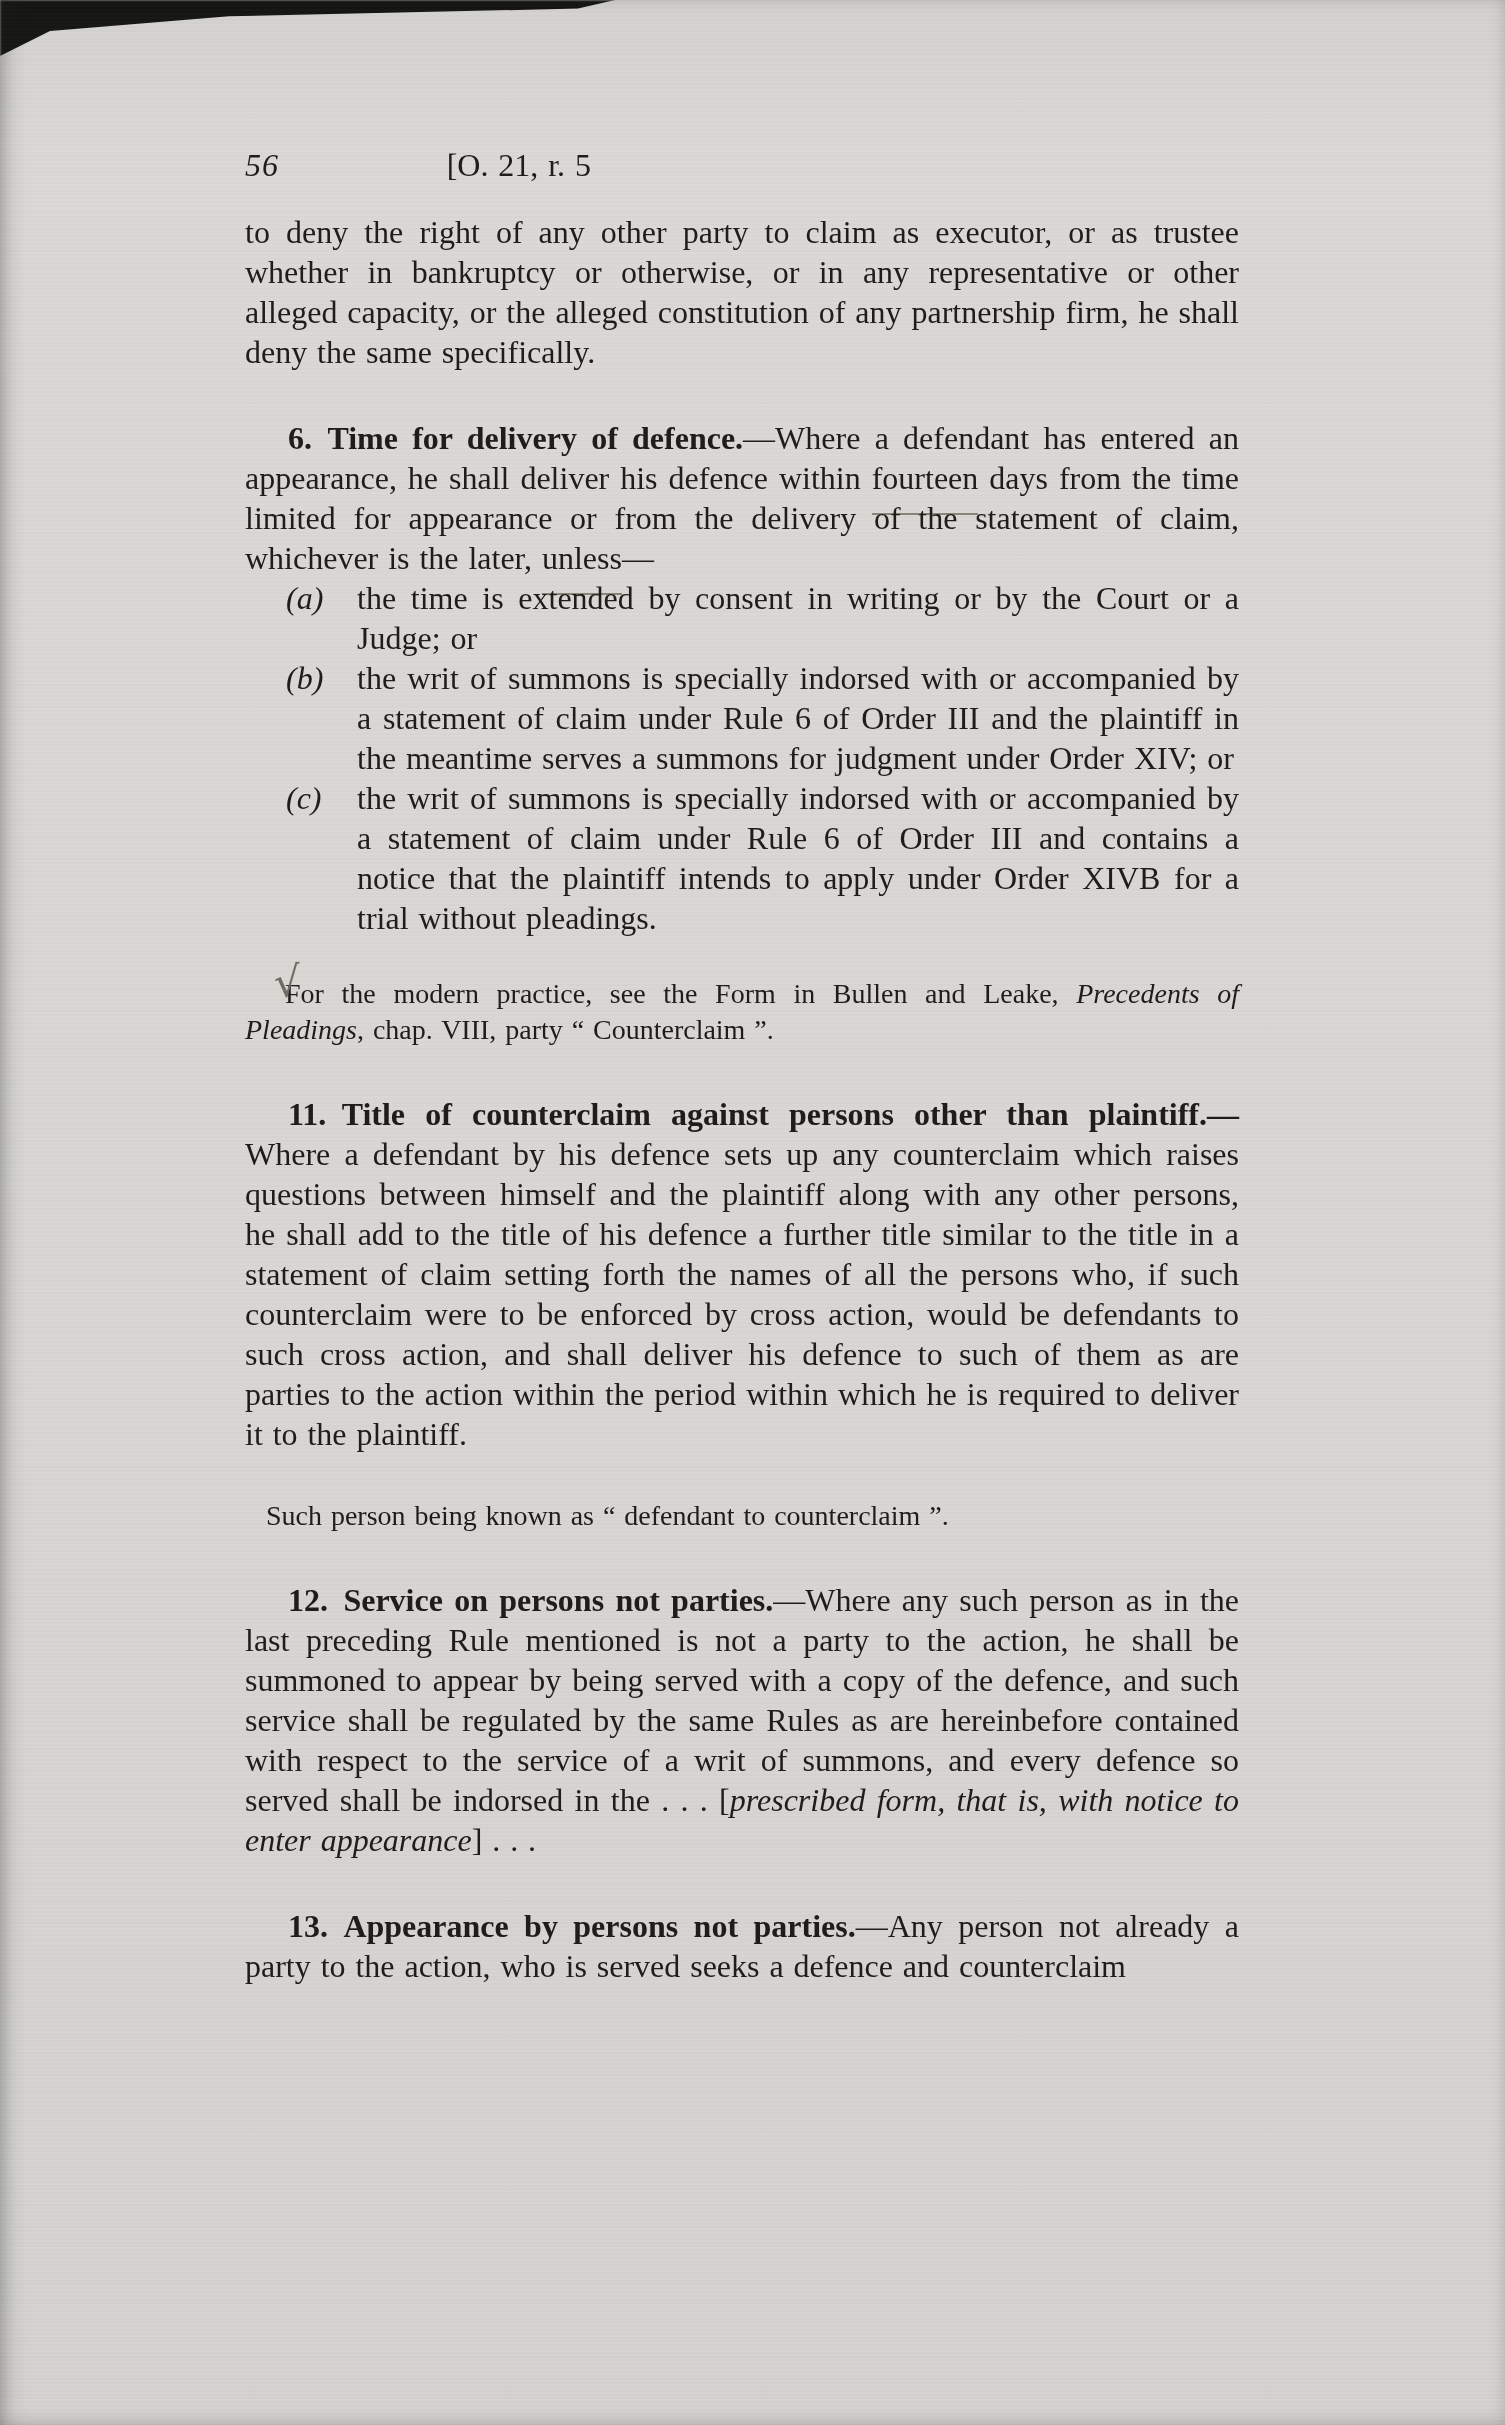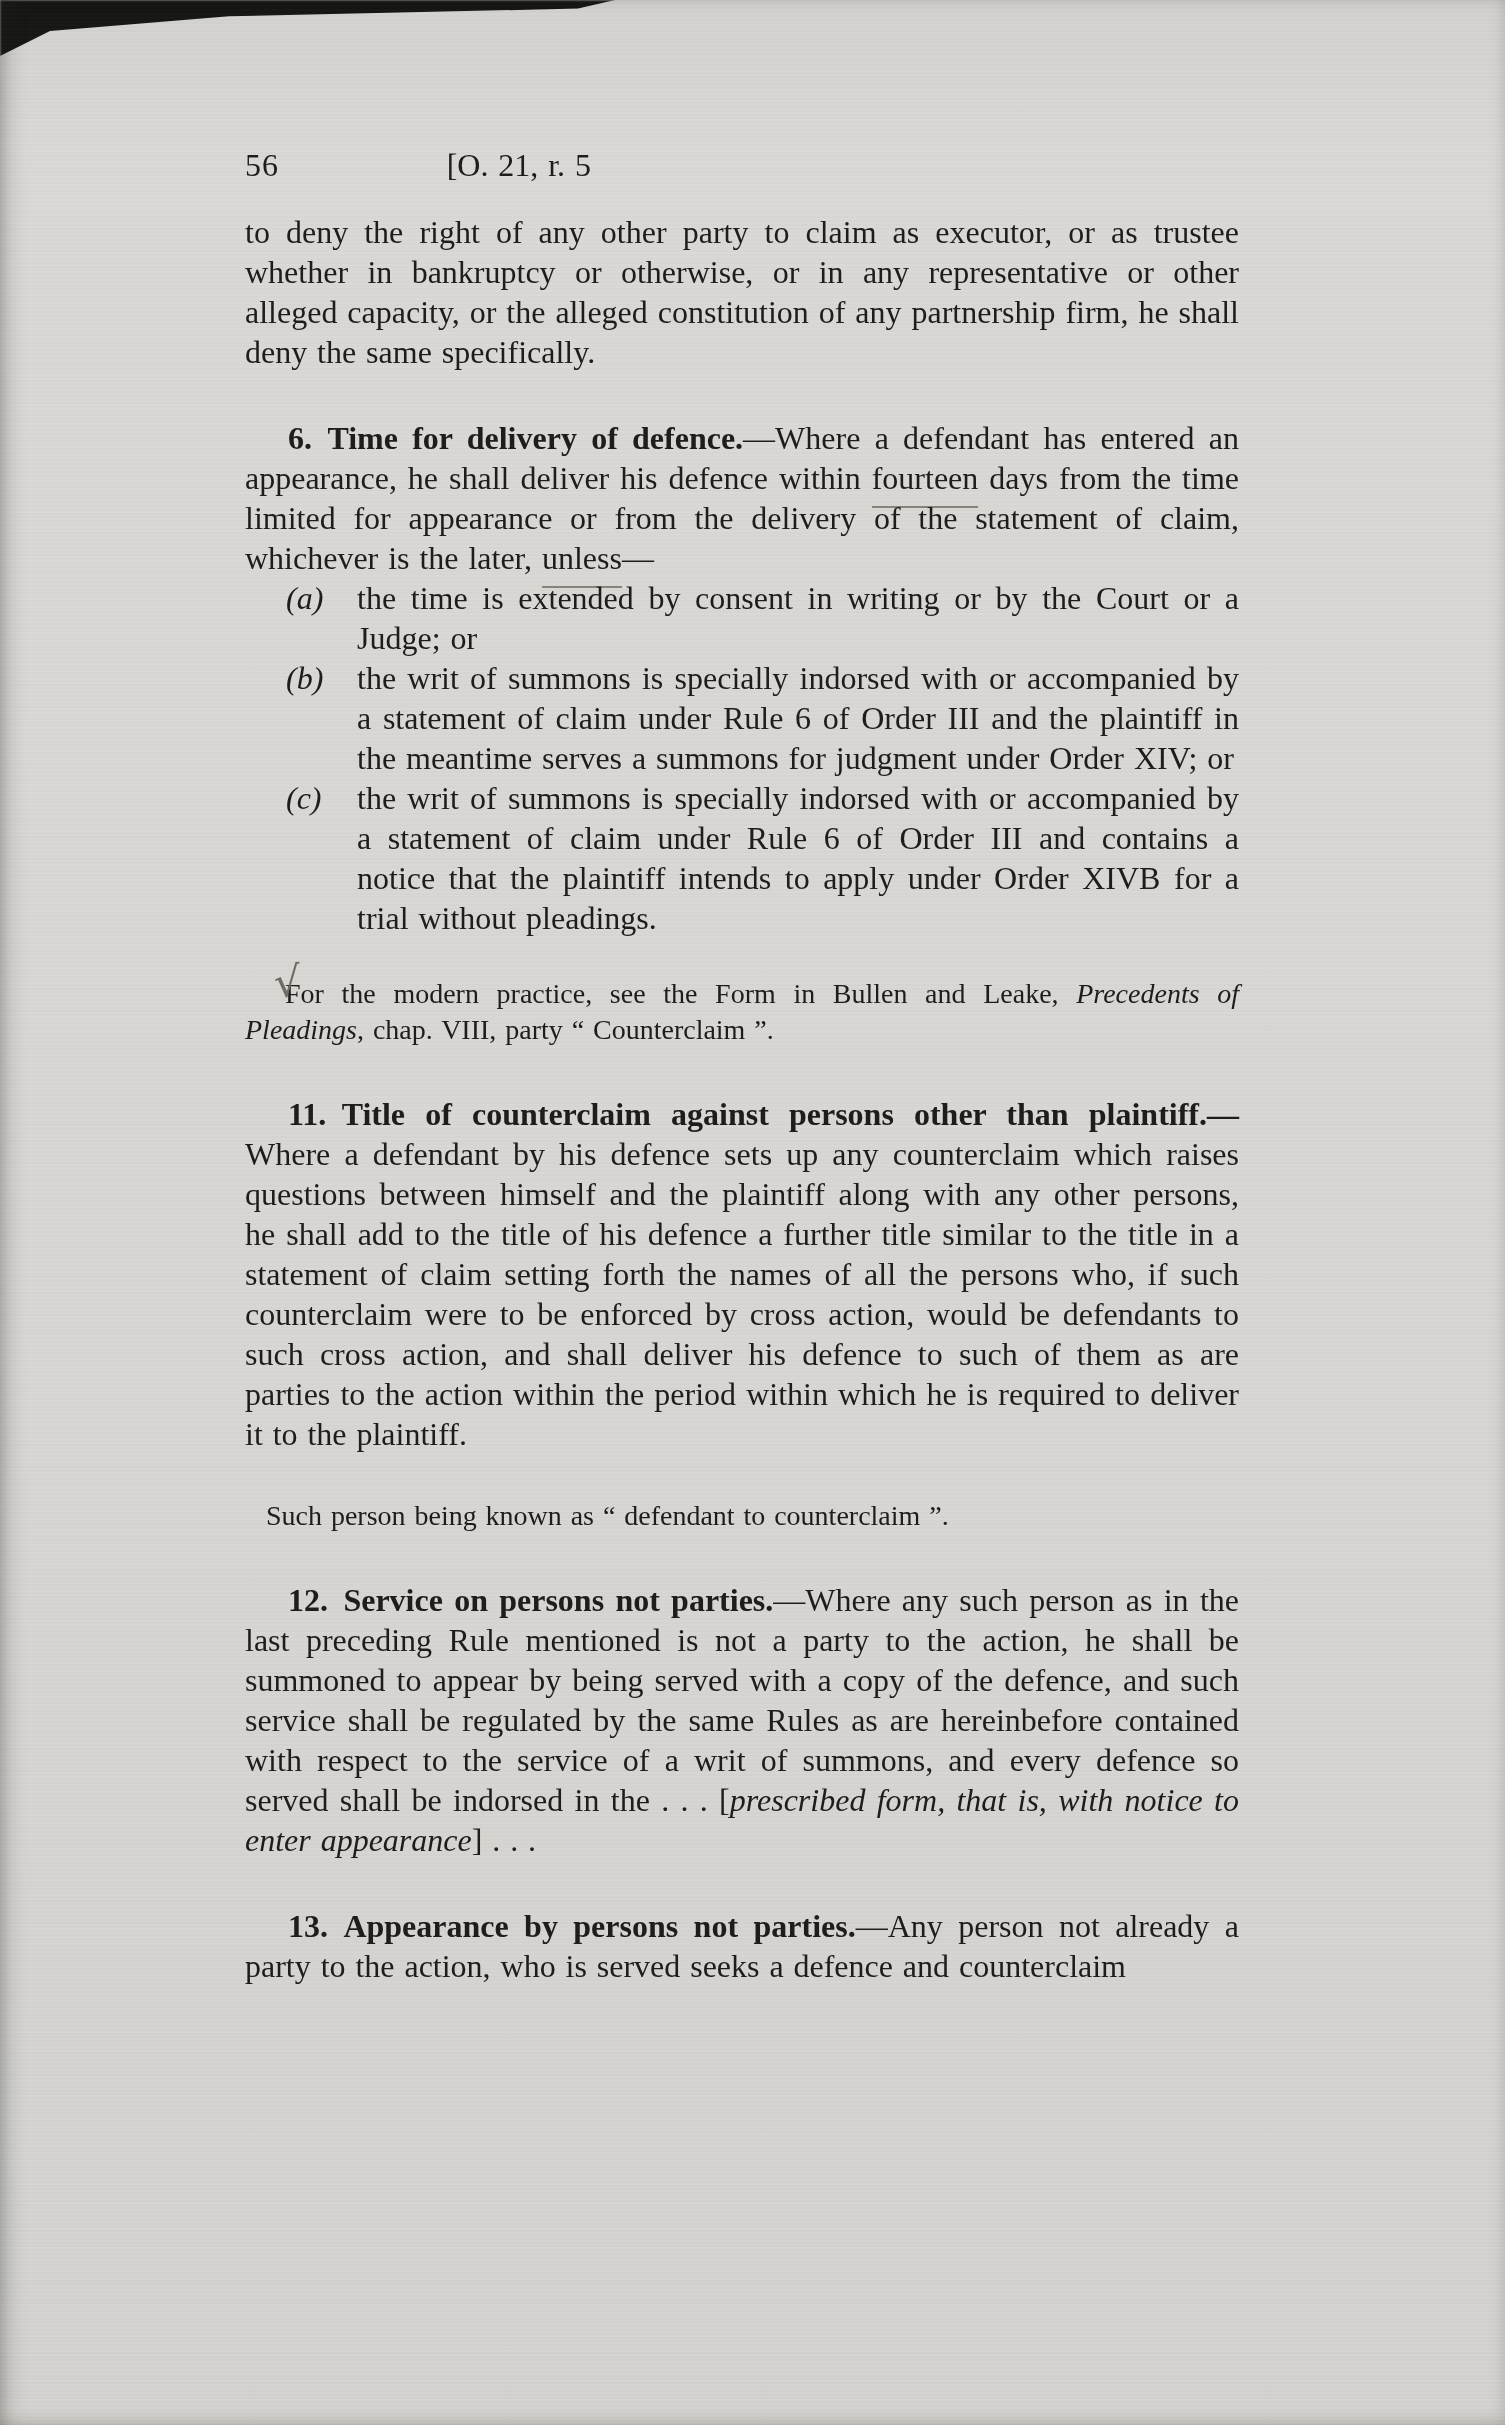--- a/index.html
+++ b/index.html
@@ -36,31 +36,31 @@
     padding-top: 146px;
     font-size: 32px;
     line-height: 40px;
     word-spacing: 1.9px;
   }
   .running-header {
     display: flex;
     align-items: baseline;
     line-height: 38px;
   }
-  .running-header .pg { width: 144px; letter-spacing: 1px; }
+  .running-header .pg { width: 144px; letter-spacing: 1px; font-style: italic; }
   .running-header .title { flex: 1; text-align: center; font-style: italic; }
   .running-header .cite { width: 202px; text-align: right; }
   p { margin: 0; text-align: justify; }
   .intro { margin-top: 28px; }
   .rule  { margin-top: 46px; text-indent: 43px; }
   .rnum  { font-weight: bold; margin-right: 15.4px; }
   .rhead { font-weight: bold; }
   .pencil {
     border-bottom: 2.9px solid #87847a;
-    padding-bottom: 10px;
+    padding-bottom: 17px;
   }
   .list { margin-top: 0; }
   .li { position: relative; margin-left: 112px; width: 882px; }
   .li-label {
     position: absolute;
     left: -71px;
     font-style: italic;
   }
   .li-text { display: inline; }
   .note {

